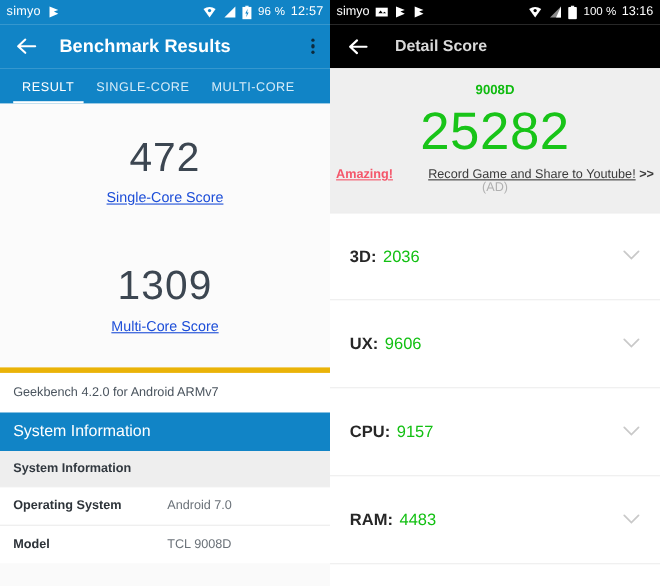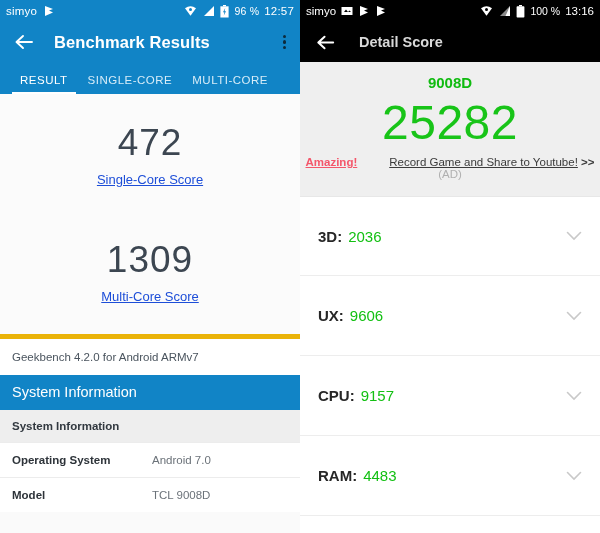--- a/index.html
+++ b/index.html
@@ -98,21 +98,21 @@
     height: 40px; background: #000000; color: #d8d8d8;
     display: flex; align-items: center; padding: 0 14px;
   }
   .at-toolbar .back { width: 23px; height: 23px; flex: 0 0 23px; }
   .at-toolbar .title { font-size: 14.5px; font-weight: 700; margin-left: 22px; color: #d9d9d9; }
 
   .at-header {
     background: #efefef; text-align: center;
     padding: 12px 0 16px 0;
   }
-  .at-model { font-size: 15px; color: #10bb10; font-weight: 700; }
+  .at-model { font-size: 12px; color: #10bb10; font-weight: 700; }
   .at-total {
     font-size: 48px; color: #18c418; font-weight: 400;
     line-height: 1.15; margin-top: 4px; letter-spacing: .5px;
   }
   .at-ad { font-size: 11.5px; margin-top: 6px; }
   .at-ad .amazing { color: #f4566a; text-decoration: underline; font-weight: 700; text-align: center; }
   .at-ad .adtext { color: #3b3b3b; text-decoration: underline; margin-left: 32px; }
   .at-ad .arrows { color: #3b3b3b; font-weight: 700; }
   .at-ad .tag { color: #b0b0b0; }
 

